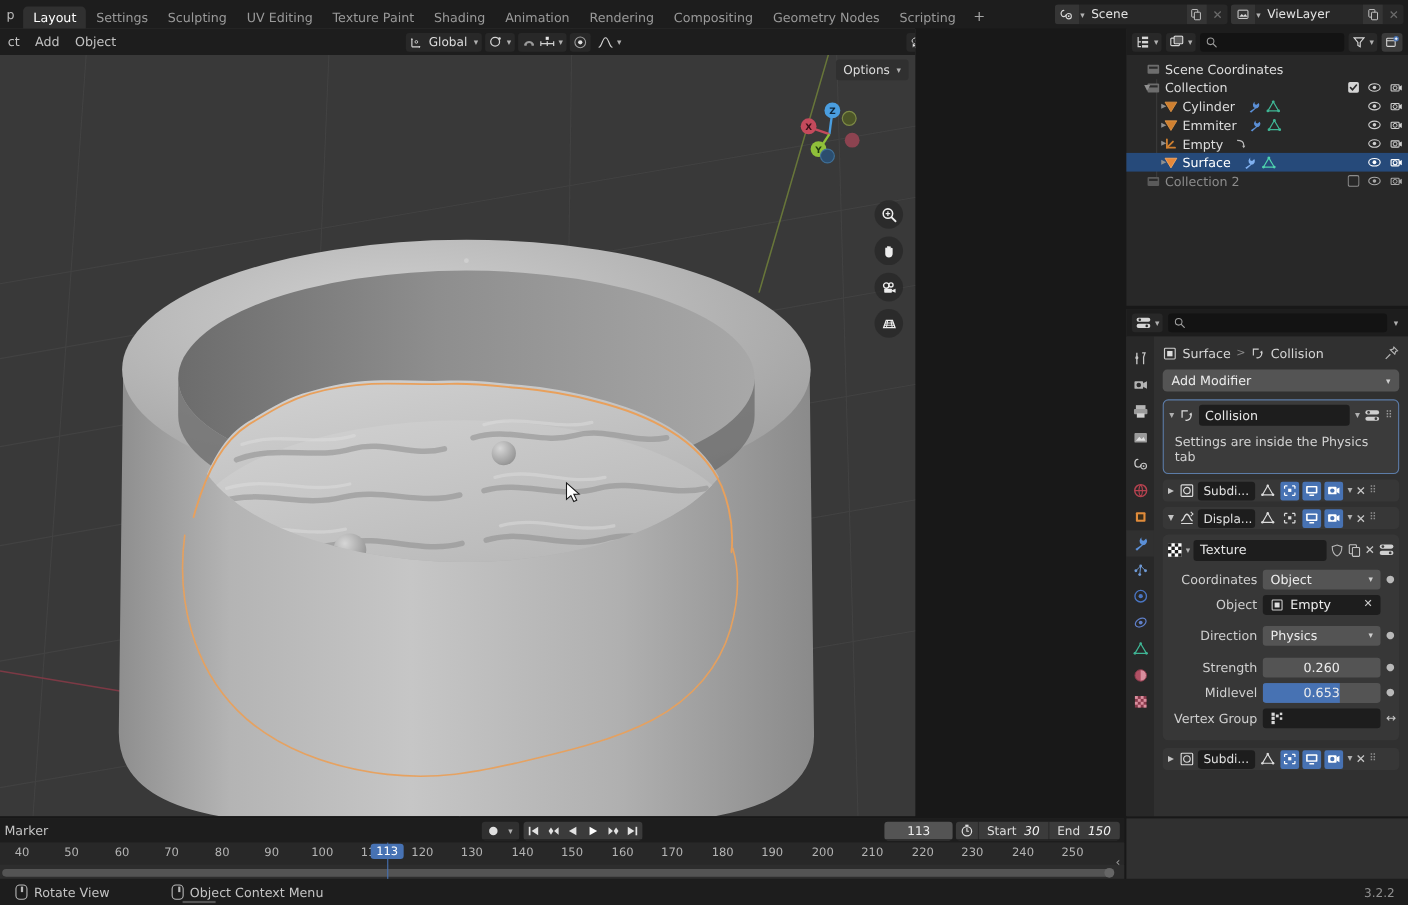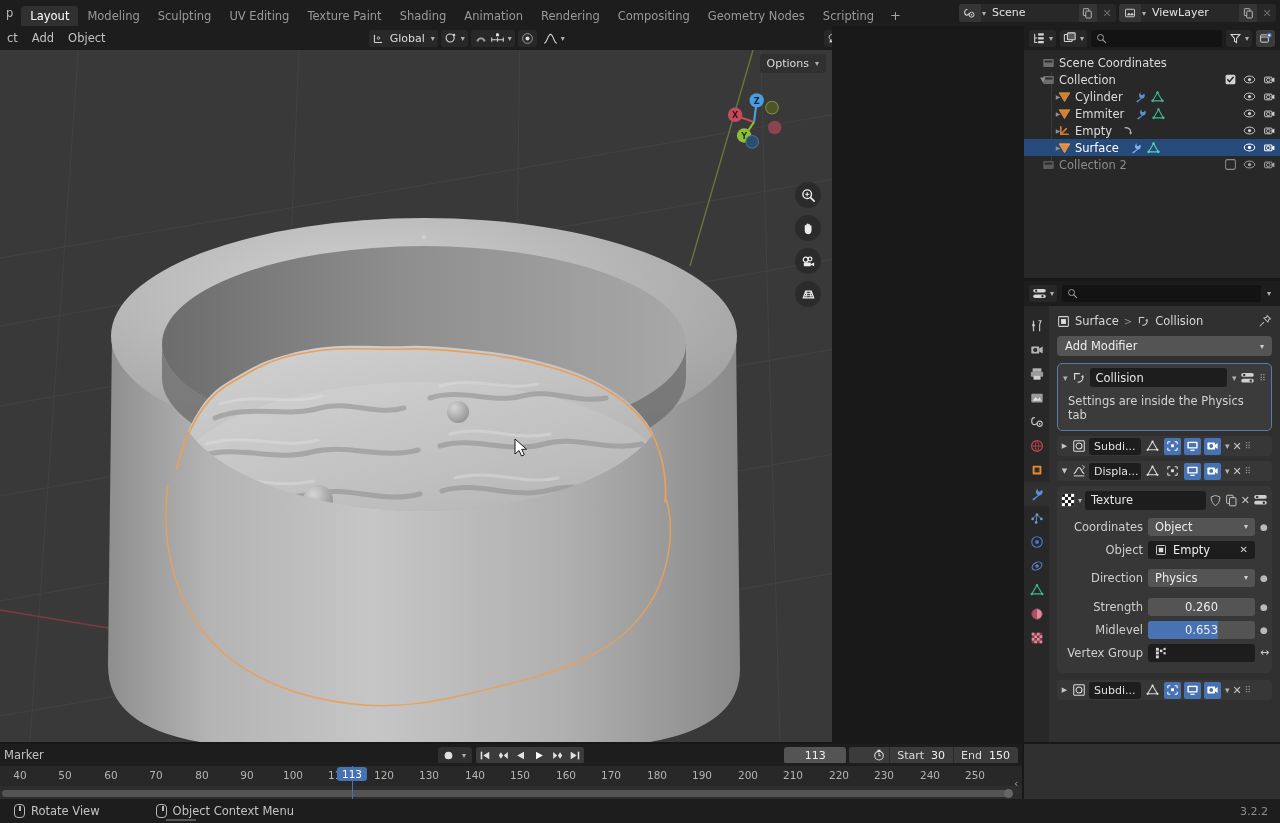--- a/index.html
+++ b/index.html
@@ -99,23 +99,23 @@
   
   .timeline{position:absolute;left:0;top:744px;width:1022px;height:55px;background:#282828;text-align:center;}
   .tl-header{height:22px;background:#1d1d1d;display:flex;align-items:center;position:relative;}
   .tl-marker{padding-left:4px;font-size:11.5px;color:#c2c2c2;}
   .tl-center{position:absolute;left:50%;transform:translateX(-50%);display:flex;align-items:center;gap:4px;}
   .recgrp{display:flex;align-items:center;background:#303030;border-radius:3px;height:17px;padding:0 2px;}
   .playgrp{display:flex;align-items:center;background:#3b3b3b;border-radius:3px;height:17px;}
   .playgrp .pb{width:18px;height:17px;display:flex;align-items:center;justify-content:center;}
   .tl-right{position:absolute;right:4px;display:flex;align-items:center;gap:3px;}
   .curfrm{width:62px;height:17px;background:#545454;border-radius:3px;display:flex;align-items:center;justify-content:center;font-size:11px;color:#eee;}
-  .serange{display:flex;align-items:center;height:17px;background:#3b3b3b;border-radius:3px;overflow:hidden;padding-left:20px;}
+  .serange{display:flex;align-items:center;height:17px;background:#3b3b3b;border-radius:3px;overflow:hidden;}
   .serange .k{padding:0 5px 0 7px;font-size:11px;color:#dcdcdc;line-height:17px;}
-  .serange .v{padding:0 8px 0 2px;font-size:11px;color:#f0f0f0;line-height:17px;}
+  .serange .v{padding:0 8px 0 2px;font-size:11px;color:#f0f0f0;line-height:17px;font-style:italic;}
   .serange .sp{width:1px;height:17px;background:#2b2b2b;}
   .ruler{position:absolute;left:0;top:22px;width:1022px;height:20px;background:#282828;}
   .tick{position:absolute;top:3px;font-size:10.5px;color:#b4b4b4;transform:translateX(-50%);}
   .ticklines{position:absolute;left:0;top:19px;width:1022px;height:1px;background:#1f1f1f;}
   .tl-area{position:absolute;left:0;top:42px;width:1022px;height:13px;background:#2d2d2d;}
   .playhead{position:absolute;top:22px;width:1px;height:33px;background:#4772b3;z-index:5;}
   .phlabel{position:absolute;top:0px;transform:translateX(-50%);background:#4772b3;color:#fff;font-size:10.5px;border-radius:3px;padding:1px 5px;z-index:6;}
   .hscroll{position:absolute;left:2px;bottom:2px;height:7px;background:#545454;border-radius:4px;}
   .hscroll-dot{position:absolute;right:-1px;top:-1px;width:9px;height:9px;border-radius:50%;background:#666;}
 
@@ -137,21 +137,21 @@
 <body>
 
 <div class="app">
 
   <div class="topbar">
     <div class="tb-left">
       <div class="tb-menu">p</div>
     </div>
     <div class="wstabs">
       <div class="wstab active">Layout</div>
-      <div class="wstab">Modeling</div>
+      <div class="wstab">Settings</div>
       <div class="wstab">Sculpting</div>
       <div class="wstab">UV Editing</div>
       <div class="wstab">Texture Paint</div>
       <div class="wstab">Shading</div>
       <div class="wstab">Animation</div>
       <div class="wstab">Rendering</div>
       <div class="wstab">Compositing</div>
       <div class="wstab">Geometry Nodes</div>
       <div class="wstab">Scripting</div>
       <div class="wstab plus">+</div>

